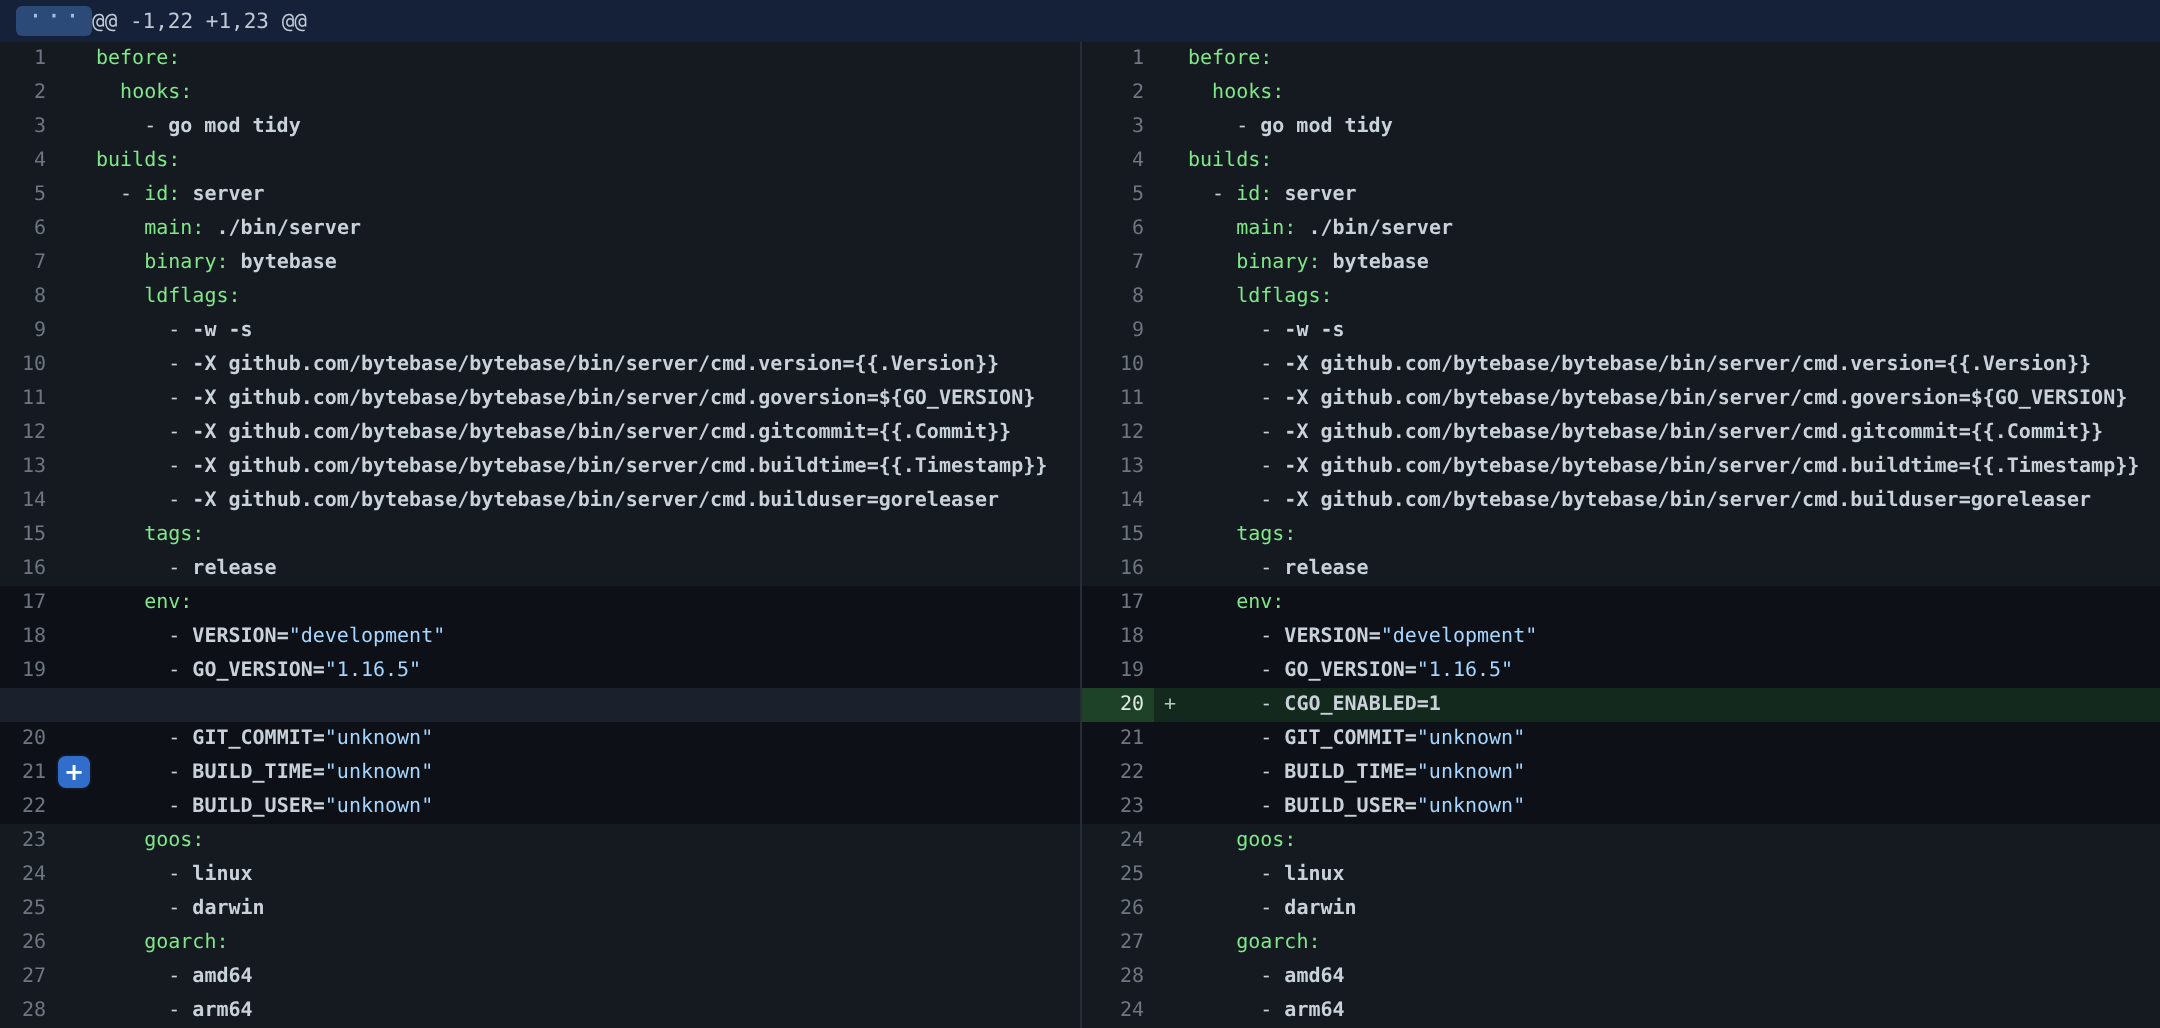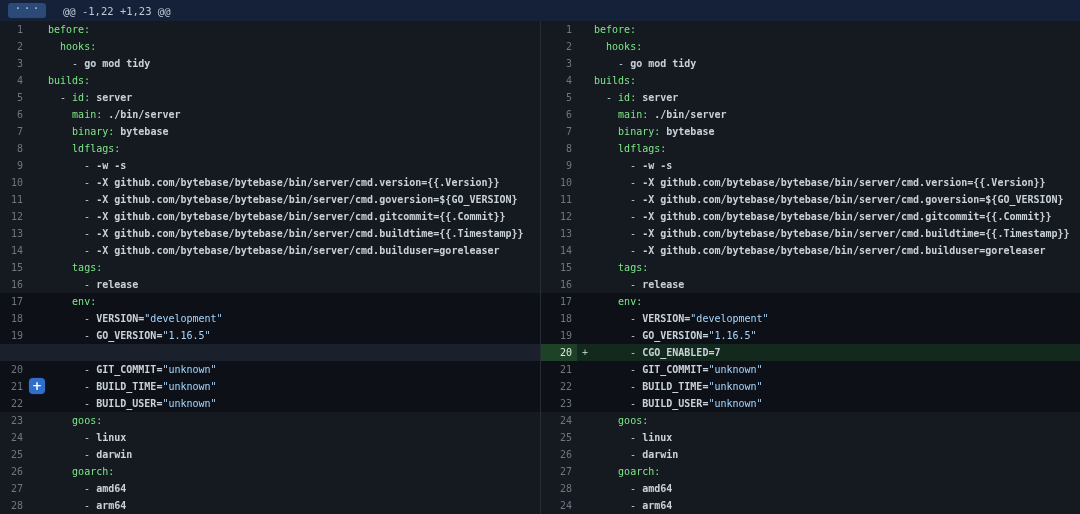--- a/index.html
+++ b/index.html
@@ -19,21 +19,20 @@
   .expand-btn{
     margin-left:8px;
     width:38px;height:15px;
     background:#2c4a77;border:none;border-radius:3px;
     color:#9fc0e7;font-size:12px;line-height:11px;letter-spacing:2px;
     font-family:"DejaVu Sans Mono",monospace;
     display:flex;align-items:center;justify-content:center;
     padding:0 0 4px 2px;box-sizing:border-box;cursor:pointer;
   }
   .hunk-range{
-    margin-left:17px;
     color:#bfc9d6;font-size:10.5px;white-space:pre;
   }
   
   .diff{display:flex;width:1080px;}
   .pane{width:540px;box-sizing:border-box;}
   .pane.new{border-left:1px solid #262d37;}
   .row{display:flex;height:17px;}
   .b-light{background:#151a21;}
   .b-dark{background:#0d1117;}
   .row.gap{background:#1b212c;}
@@ -317,21 +316,21 @@
         <div class="code"><span class="t-p">      - </span><span class="t-v">VERSION=</span><span class="t-s">"development"</span></div>
       </div>
       <div class="row b-dark">
         <div class="num">19</div>
         <div class="mark"></div>
         <div class="code"><span class="t-p">      - </span><span class="t-v">GO_VERSION=</span><span class="t-s">"1.16.5"</span></div>
       </div>
       <div class="row b-dark added">
         <div class="num">20</div>
         <div class="mark">+</div>
-        <div class="code"><span class="t-p">      - </span><span class="t-v">CGO_ENABLED=7</span></div>
+        <div class="code"><span class="t-p">      - </span><span class="t-v">CGO_ENABLED=1</span></div>
       </div>
       <div class="row b-dark">
         <div class="num">21</div>
         <div class="mark"></div>
         <div class="code"><span class="t-p">      - </span><span class="t-v">GIT_COMMIT=</span><span class="t-s">"unknown"</span></div>
       </div>
       <div class="row b-dark">
         <div class="num">22</div>
         <div class="mark"></div>
         <div class="code"><span class="t-p">      - </span><span class="t-v">BUILD_TIME=</span><span class="t-s">"unknown"</span></div>

